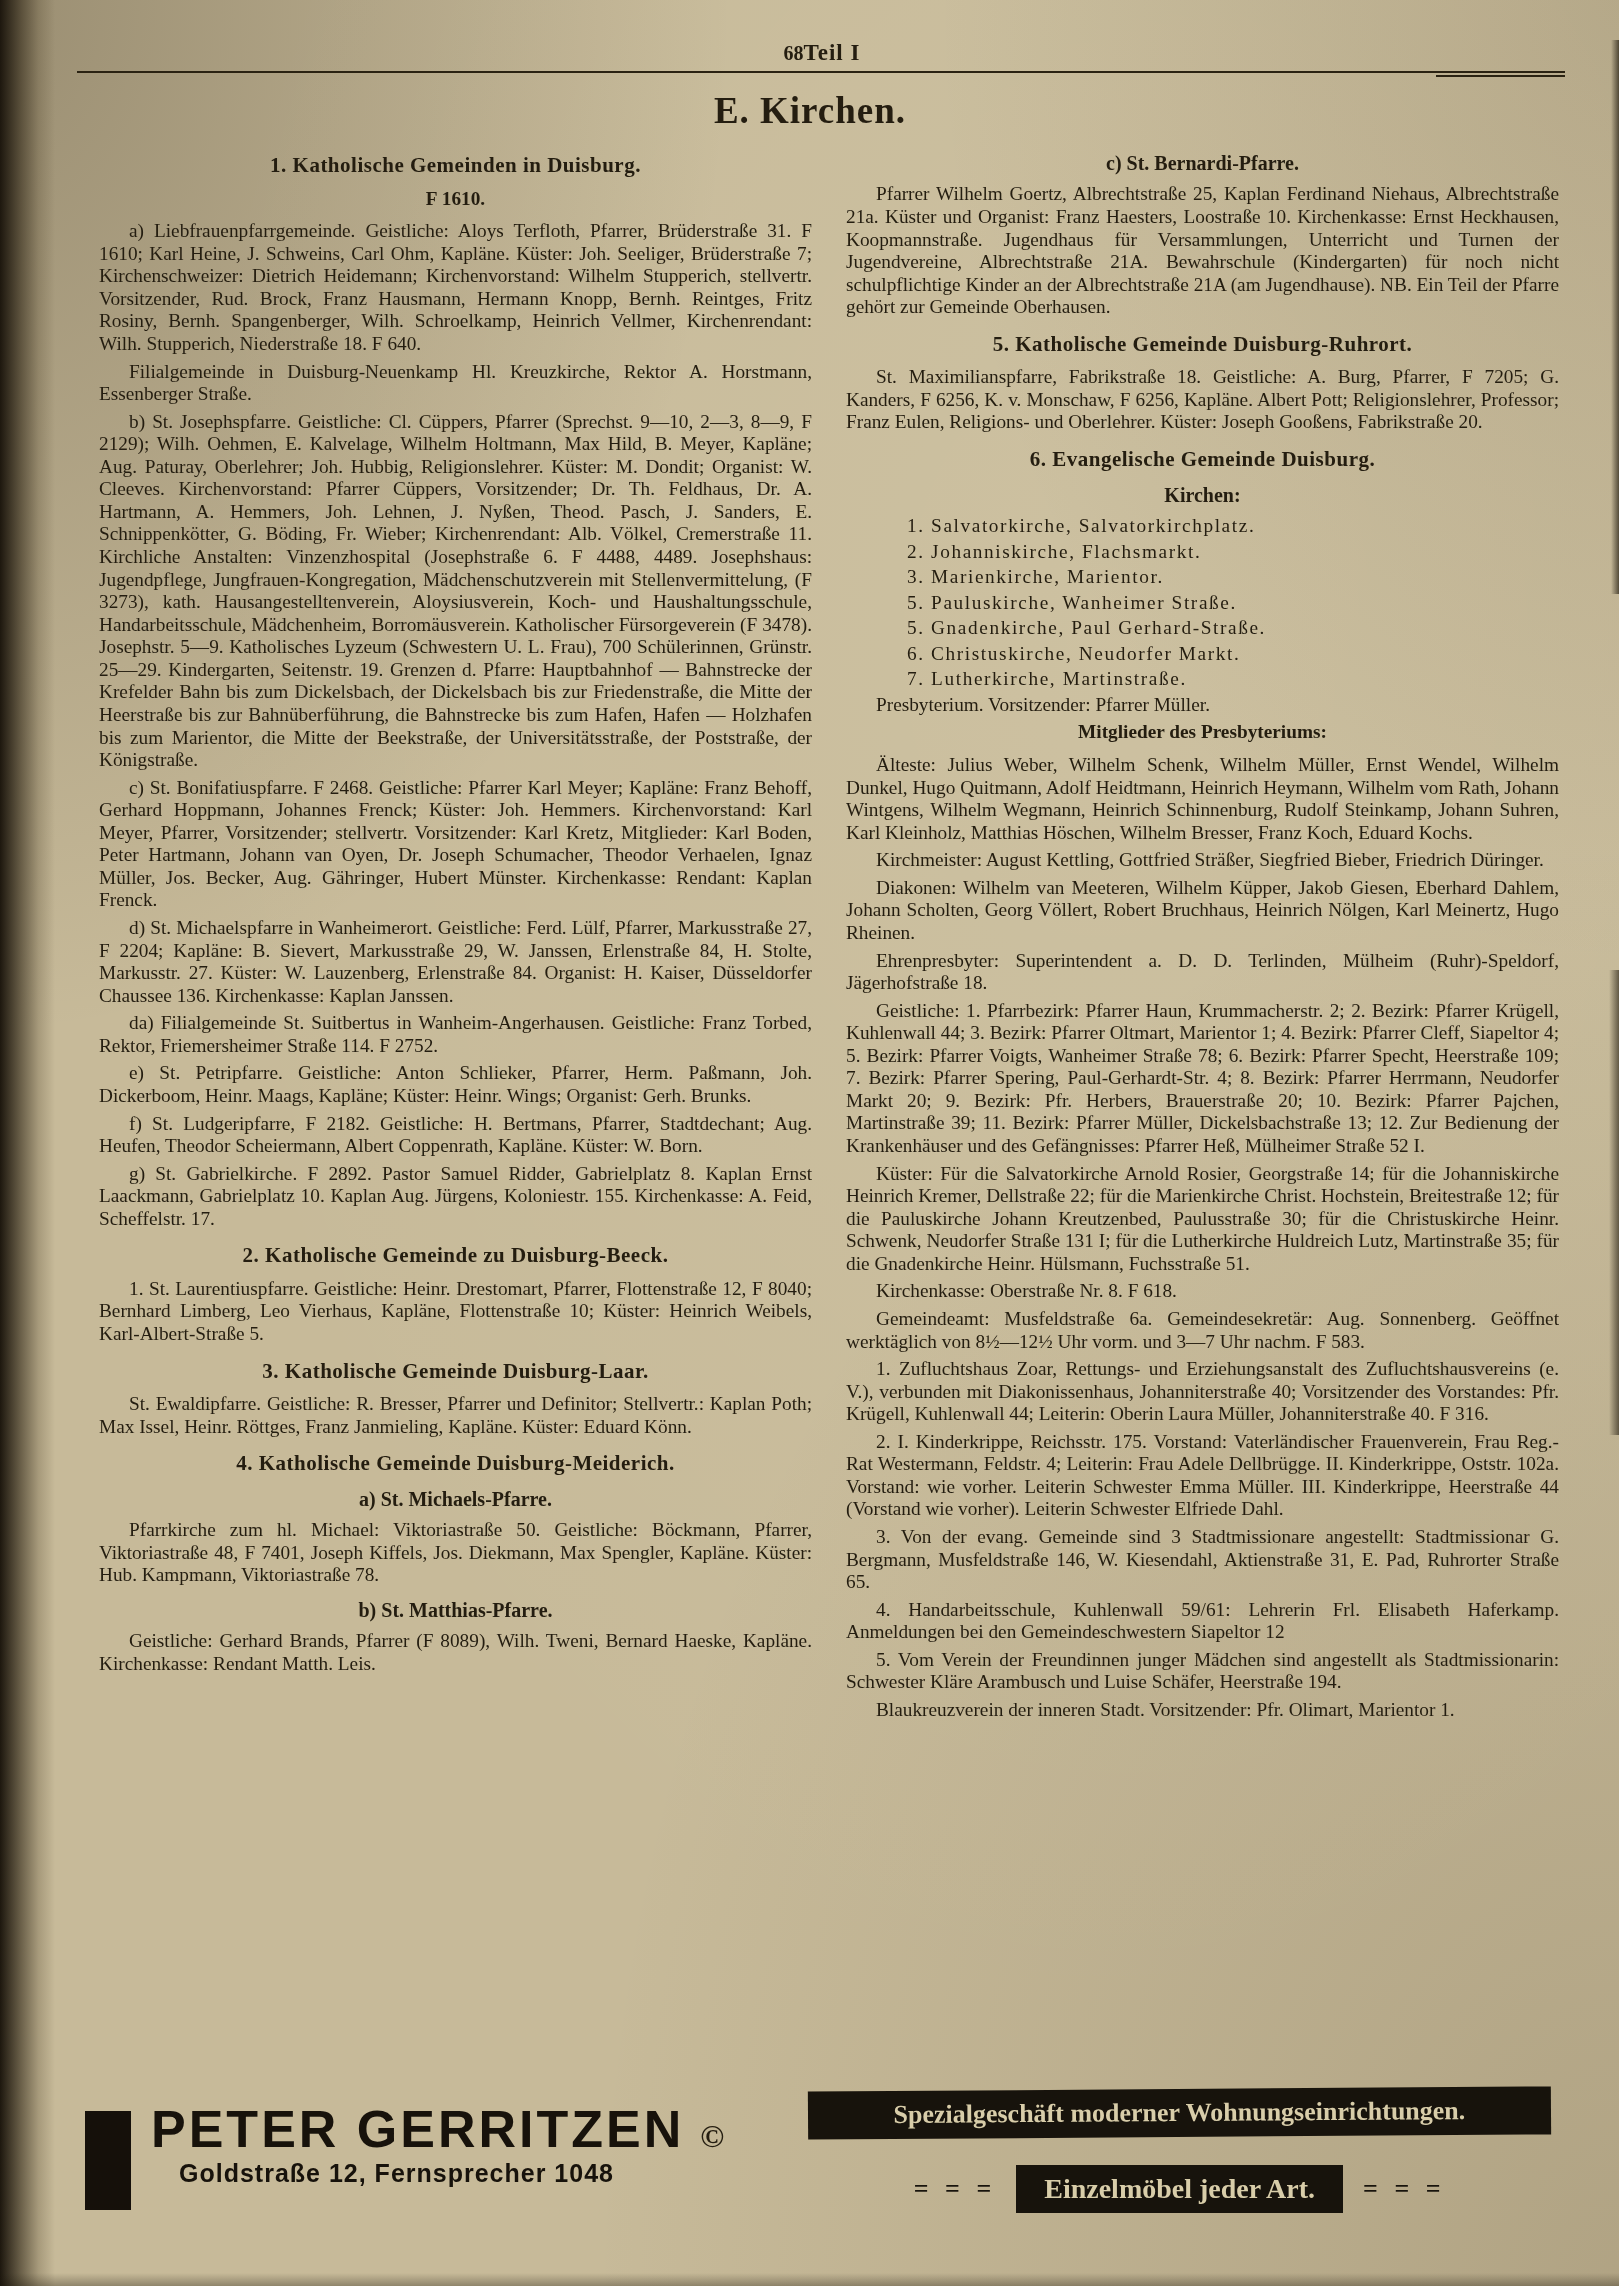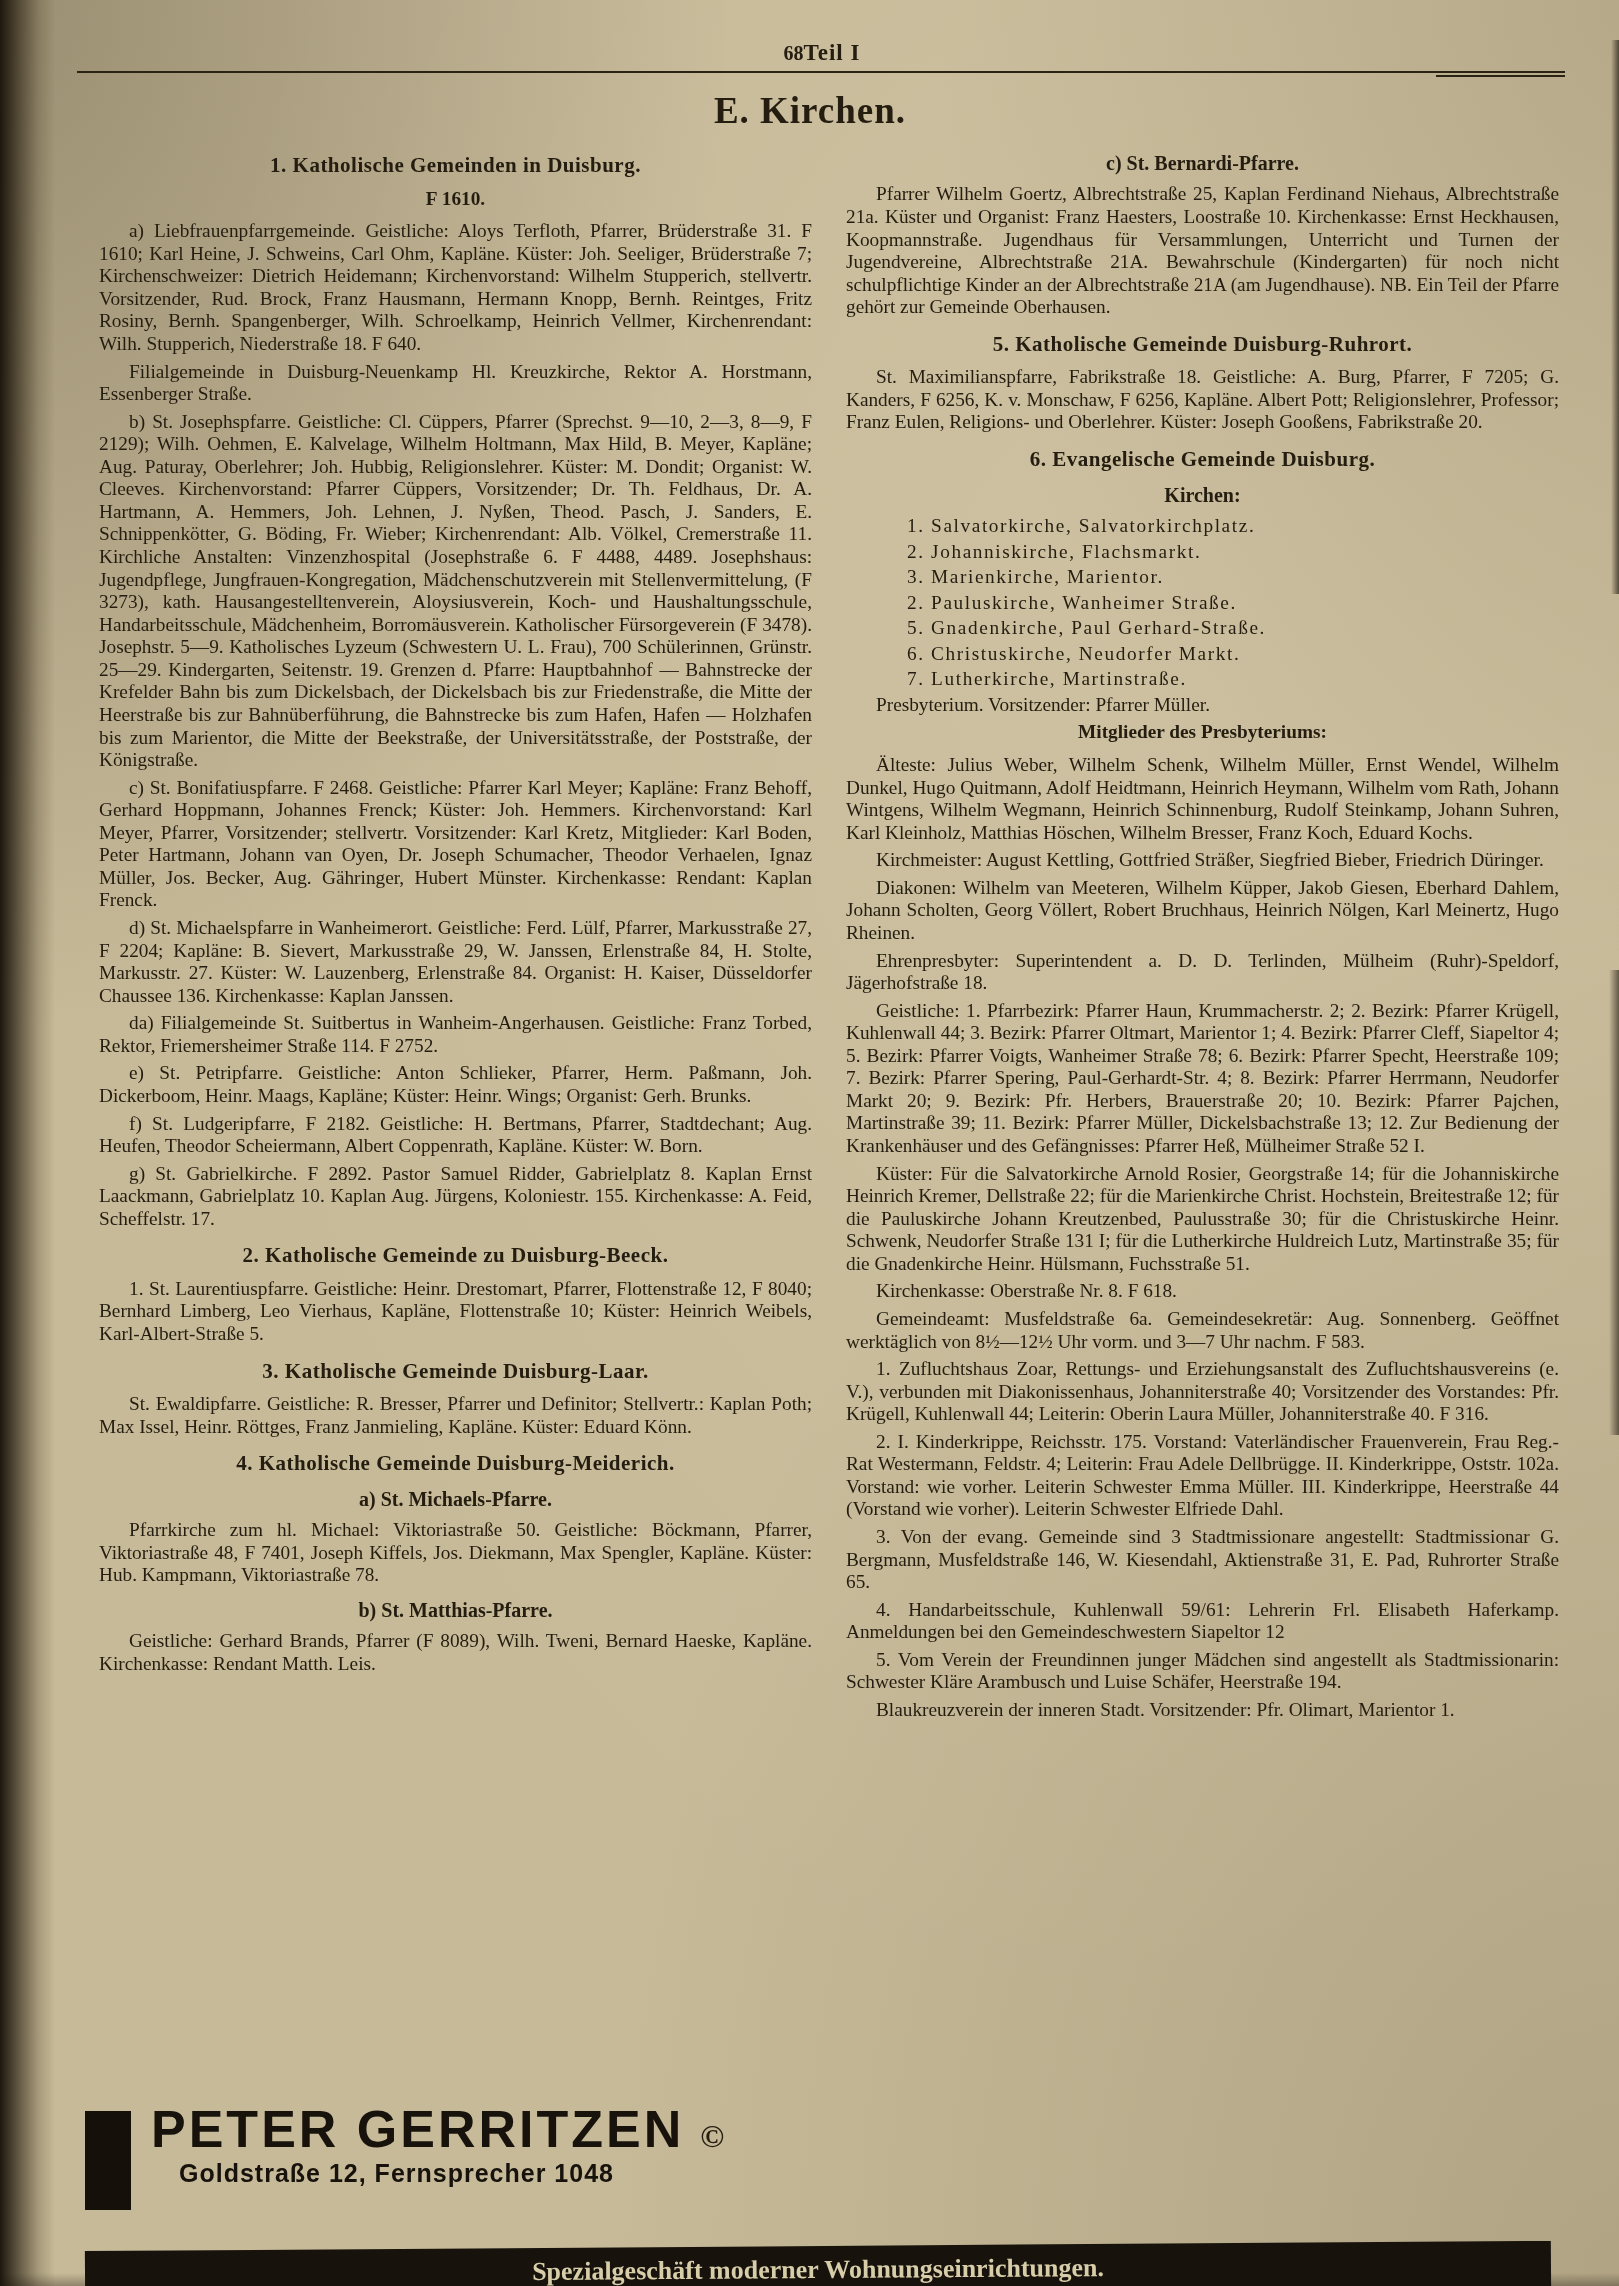--- a/index.html
+++ b/index.html
@@ -35,21 +35,21 @@
   .columns{display:flex;gap:34px;padding:0 61px 0 99px;height:1909px;overflow:hidden;}
   .column{flex:1;font-size:19.3px;line-height:1.17;text-align:justify;min-width:0;}
 
   .blk{margin:0 0 5px;}
   .heading{text-align:center;font-weight:700;font-size:21px;margin:13px 0 10px;letter-spacing:0.5px;}
   .subheading{text-align:center;font-weight:700;font-size:20px;margin:12px 0 8px;}
   .center{text-align:center;margin:0 0 10px;font-weight:bold;}
   .para{text-indent:30px;hyphens:auto;}
   .list{margin-left:61px;text-align:left;letter-spacing:1.6px;margin-bottom:3px;}
 
-  .ads{position:absolute;left:85px;right:69px;bottom:30px;height:168px;display:flex;gap:36px;flex-direction:column;}
+  .ads{position:absolute;left:85px;right:69px;bottom:30px;height:168px;display:flex;gap:16px;}
   .ad-left{flex:1;display:flex;align-items:flex-start;gap:20px;}
   .ad-block{width:46px;height:99px;background:#15100a;margin-top:22px;flex:none;}
   .ad-name-row{display:flex;align-items:baseline;margin-top:10px;}
   .ad-name{font-family:"Liberation Sans","DejaVu Sans",sans-serif;font-weight:700;
     font-size:52px;letter-spacing:3px;color:#17120b;white-space:nowrap;}
   .ad-mark{font-size:32px;margin-left:16px;font-weight:700;}
   .ad-address{font-family:"Liberation Sans","DejaVu Sans",sans-serif;font-weight:700;
     font-size:25px;margin-top:0;margin-left:28px;letter-spacing:1px;color:#17120b;}
 
   .ad-right{flex:1.05;display:flex;flex-direction:column;align-items:center;}
@@ -102,21 +102,21 @@
     <section class="column" id="right-column">
         <div class="blk subheading">c) St. Bernardi-Pfarre.</div>
         <div class="blk para">Pfarrer Wilhelm Goertz, Albrechtstraße 25, Kaplan Ferdinand Niehaus, Albrechtstraße 21a. Küster und Organist: Franz Haesters, Loostraße 10. Kirchenkasse: Ernst Heckhausen, Koopmannstraße. Jugendhaus für Versammlungen, Unterricht und Turnen der Jugendvereine, Albrechtstraße 21A. Bewahrschule (Kindergarten) für noch nicht schulpflichtige Kinder an der Albrechtstraße 21A (am Jugendhause). NB. Ein Teil der Pfarre gehört zur Gemeinde Oberhausen.</div>
         <div class="blk heading">5. Katholische Gemeinde Duisburg-Ruhrort.</div>
         <div class="blk para">St. Maximilianspfarre, Fabrikstraße 18. Geistliche: A. Burg, Pfarrer, F 7205; G. Kanders, F 6256, K. v. Monschaw, F 6256, Kapläne. Albert Pott; Religionslehrer, Professor; Franz Eulen, Religions- und Oberlehrer. Küster: Joseph Gooßens, Fabrikstraße 20.</div>
         <div class="blk heading">6. Evangelische Gemeinde Duisburg.</div>
         <div class="blk subheading">Kirchen:</div>
         <div class="blk list">1. Salvatorkirche, Salvatorkirchplatz.</div>
         <div class="blk list">2. Johanniskirche, Flachsmarkt.</div>
         <div class="blk list">3. Marienkirche, Marientor.</div>
-        <div class="blk list">2. Pauluskirche, Wanheimer Straße.</div>
+        <div class="blk list">5. Pauluskirche, Wanheimer Straße.</div>
         <div class="blk list">5. Gnadenkirche, Paul Gerhard-Straße.</div>
         <div class="blk list">6. Christuskirche, Neudorfer Markt.</div>
         <div class="blk list">7. Lutherkirche, Martinstraße.</div>
         <div class="blk para">Presbyterium. Vorsitzender: Pfarrer Müller.</div>
         <div class="blk center">Mitglieder des Presbyteriums:</div>
         <div class="blk para">Älteste: Julius Weber, Wilhelm Schenk, Wilhelm Müller, Ernst Wendel, Wilhelm Dunkel, Hugo Quitmann, Adolf Heidtmann, Heinrich Heymann, Wilhelm vom Rath, Johann Wintgens, Wilhelm Wegmann, Heinrich Schinnenburg, Rudolf Steinkamp, Johann Suhren, Karl Kleinholz, Matthias Höschen, Wilhelm Bresser, Franz Koch, Eduard Kochs.</div>
         <div class="blk para">Kirchmeister: August Kettling, Gottfried Sträßer, Siegfried Bieber, Friedrich Düringer.</div>
         <div class="blk para">Diakonen: Wilhelm van Meeteren, Wilhelm Küpper, Jakob Giesen, Eberhard Dahlem, Johann Scholten, Georg Völlert, Robert Bruchhaus, Heinrich Nölgen, Karl Meinertz, Hugo Rheinen.</div>
         <div class="blk para">Ehrenpresbyter: Superintendent a. D. D. Terlinden, Mülheim (Ruhr)-Speldorf, Jägerhofstraße 18.</div>
         <div class="blk para">Geistliche: 1. Pfarrbezirk: Pfarrer Haun, Krummacherstr. 2; 2. Bezirk: Pfarrer Krügell, Kuhlenwall 44; 3. Bezirk: Pfarrer Oltmart, Marientor 1; 4. Bezirk: Pfarrer Cleff, Siapeltor 4; 5. Bezirk: Pfarrer Voigts, Wanheimer Straße 78; 6. Bezirk: Pfarrer Specht, Heerstraße 109; 7. Bezirk: Pfarrer Spering, Paul-Gerhardt-Str. 4; 8. Bezirk: Pfarrer Herrmann, Neudorfer Markt 20; 9. Bezirk: Pfr. Herbers, Brauerstraße 20; 10. Bezirk: Pfarrer Pajchen, Martinstraße 39; 11. Bezirk: Pfarrer Müller, Dickelsbachstraße 13; 12. Zur Bedienung der Krankenhäuser und des Gefängnisses: Pfarrer Heß, Mülheimer Straße 52 I.</div>

